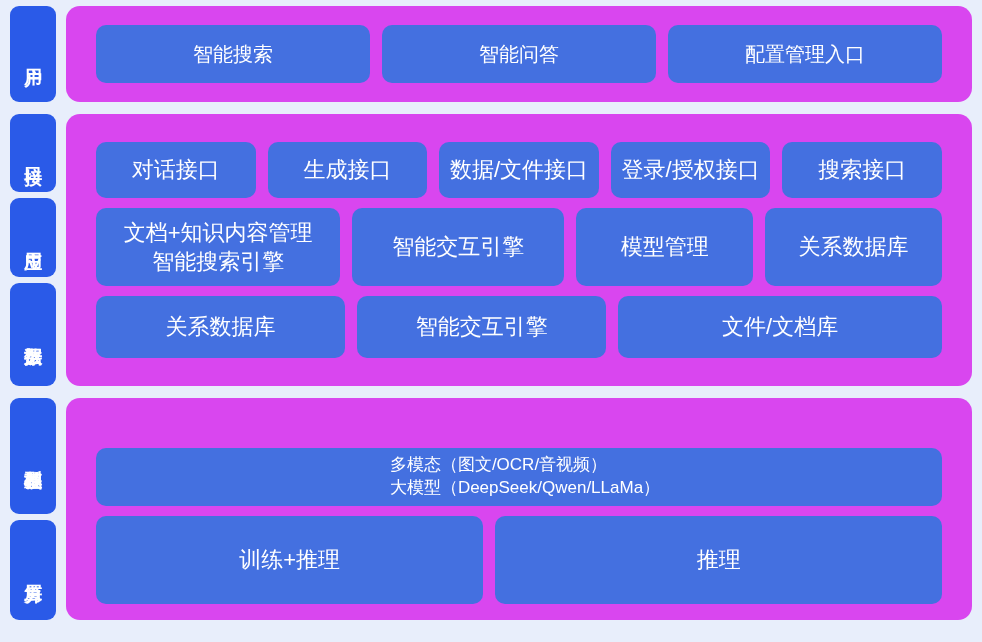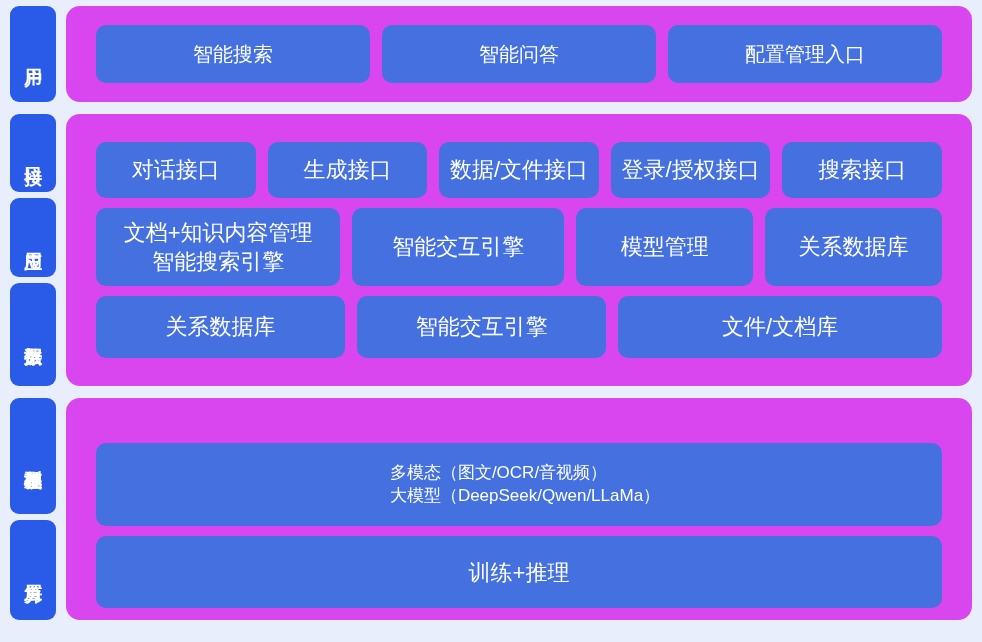--- a/index.html
+++ b/index.html
@@ -74,22 +74,22 @@
 
   .row {
     display: flex;
     gap: 12px;
     align-items: stretch;
   }
   .row-user      { height: 58px; }
   .row-interface { height: 56px; }
   .row-app       { height: 78px; }
   .row-data      { height: 62px; }
-  .row-model     { height: 84px; margin-top: 33px; }
-  .row-compute   { height: 72px; }
+  .row-model     { height: 58px; margin-top: 33px; }
+  .row-compute   { height: 88px; }
 
   .card {
     background: #4470e0;
     border-radius: 10px;
     color: #ffffff;
     display: flex;
     align-items: center;
     justify-content: center;
     text-align: center;
     font-size: 20px;
@@ -160,18 +160,19 @@
     </div>
     <div class="panel">
 
       <div class="row row-model">
         <div class="card multi" style="flex:1.44">多模态（图文/OCR/音视频）
 大模型（DeepSeek/Qwen/LLaMa）</div>
       </div>
 
       <div class="row row-compute">
         <div class="card small" style="flex:1">训练+推理</div>
+        <div class="card small" style="flex:1.16">推理</div>
       </div>
 
     </div>
   </div>
 
 </div>
 
 </body></html>

